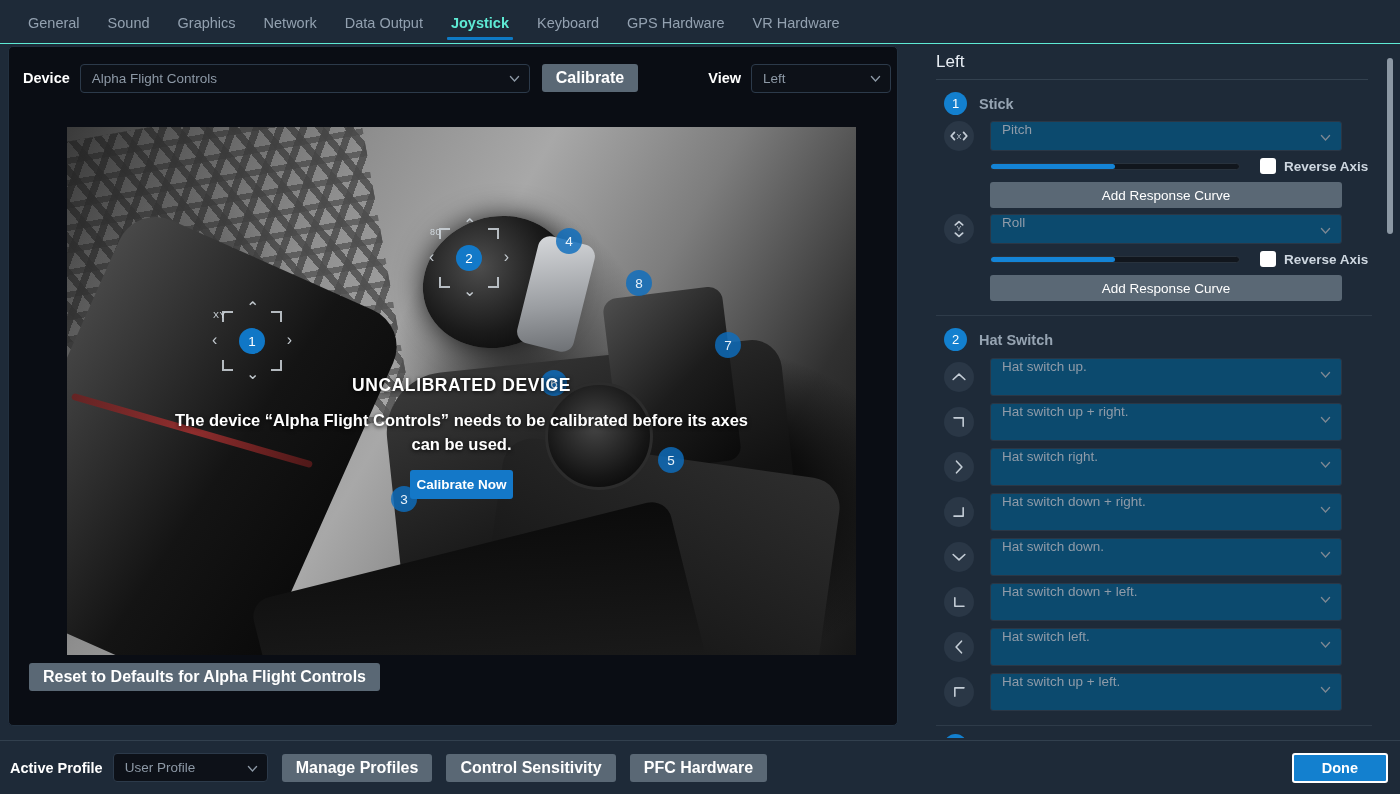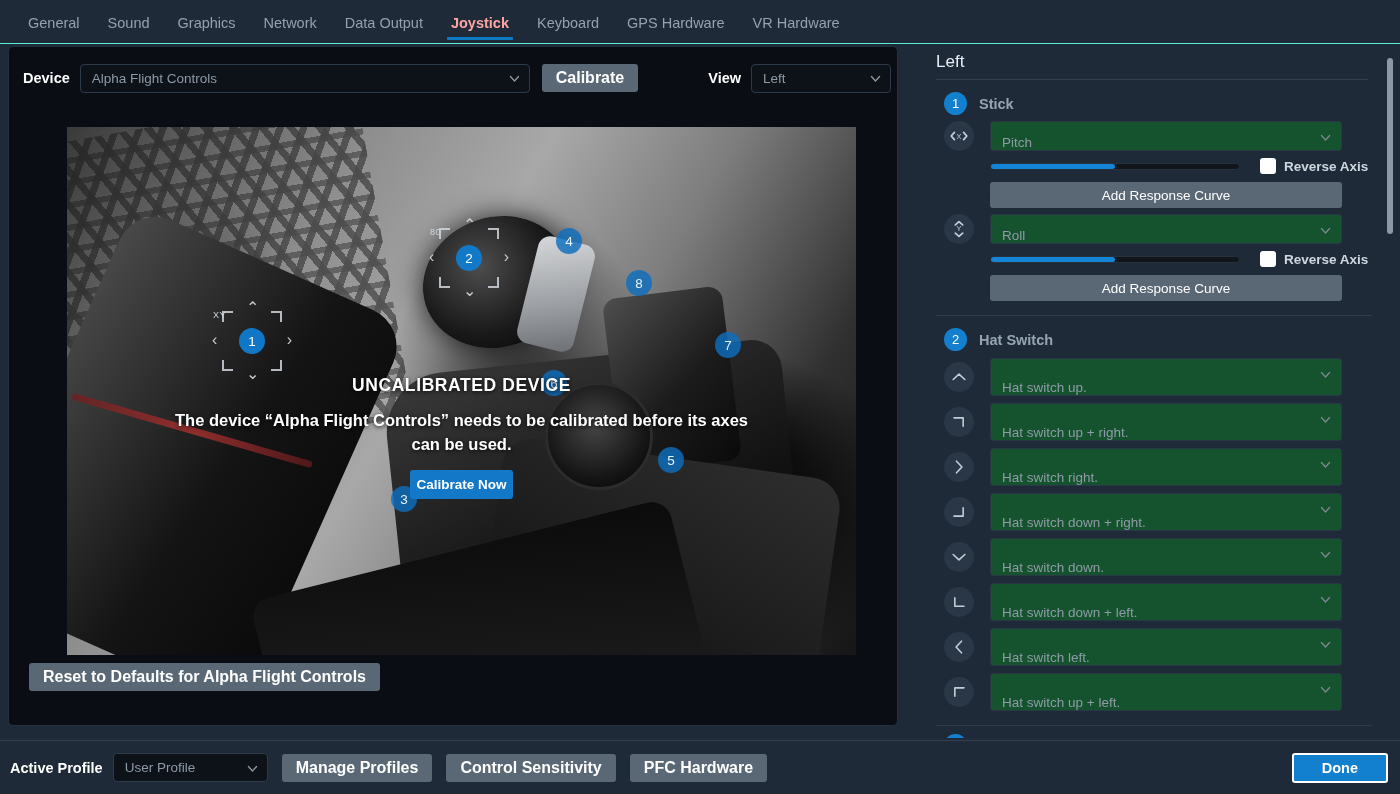--- a/index.html
+++ b/index.html
@@ -21,21 +21,21 @@
   }
   .tab {
     position: relative;
     padding: 0 14px 12px 14px;
     font-size: 14.5px;
     color: #93a1b0;
     line-height: 16px;
     cursor: pointer;
     white-space: nowrap;
   }
-  .tab.active { color: #fca5a5; font-weight: bold; }
+  .tab.active { color: #5eead4; font-weight: bold; }
   .tab.active::after {
     content: ""; position: absolute;
     left: 10px; right: 10px; bottom: 3px; height: 3px;
     background: #0e7ac4; border-radius: 1px;
   }
 
   
   .card {
     position: absolute; left: 8px; top: 46px;
     width: 890px; height: 680px;
@@ -256,22 +256,22 @@
   .glyph {
     width: 30px; height: 30px; border-radius: 50%;
     background: #2a3746;
     display: flex; align-items: center; justify-content: center;
     flex: 0 0 auto; color: #c5ced7;
   }
   .glyph svg { display: block; }
   .dd {
     position: relative; margin-left: 16px;
     width: 352px; height: 30px;
-    background: #14532d; border: 1px solid #2a3746; border-radius: 3px;
-    display: flex; align-items: flex-end;
+    background: #0c4a6e; border: 1px solid #2a3746; border-radius: 3px;
+    display: flex; align-items: flex-start;
     color: #8f9ba8; font-size: 13.5px;
     padding: 0 28px 0 11px; cursor: pointer;
   }
   .dd .chev { position: absolute; right: 9px; top: 9px; width: 13px; height: 13px; }
 
   .slider-row {
     display: flex; align-items: center;
     margin: 7px 0 0 62px; width: 352px;
   }
   .track {

